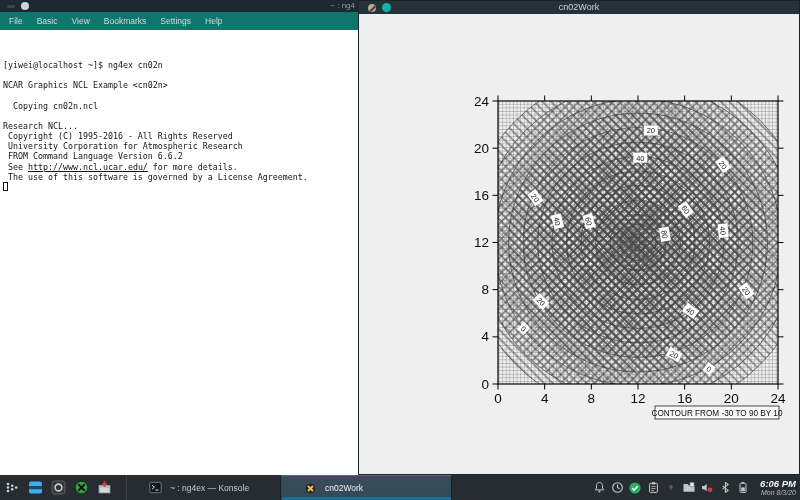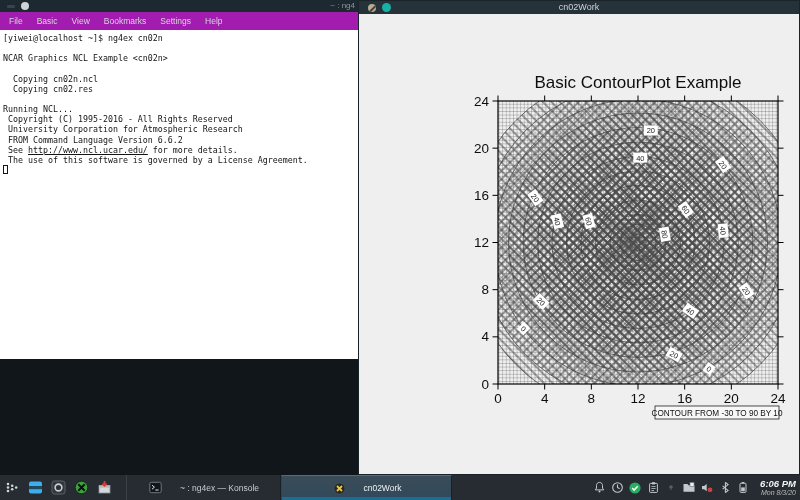--- a/index.html
+++ b/index.html
@@ -1,34 +1,34 @@
 <!DOCTYPE html>
 <html><head>
 <meta charset="utf-8">
 <style>
   * { margin:0; padding:0; box-sizing:border-box; }
   html,body { width:800px; height:500px; overflow:hidden; background:#10161a;
               font-family:"Liberation Sans", sans-serif; }
   .screen { position:absolute; inset:0; width:800px; height:500px; }
 
   
-  .terminal { position:absolute; left:0; top:0; width:359px; height:359px;
+  .terminal { position:absolute; left:0; top:0; width:359px; height:475px;
               background:#ffffff; border-right:1px solid #11181c; }
   .t-titlebar { position:relative; height:12px; background:#1c2930; }
   .t-min { position:absolute; left:7px; top:5px; width:8px; height:3px;
            background:#39444a; border-radius:1px; }
   .t-close { position:absolute; left:21px; top:2px; width:8px; height:8px;
              background:#cfd4d6; border-radius:50%; }
   .t-title-part { position:absolute; right:3px; top:1px; font-size:8px;
                   color:#8e979c; white-space:nowrap; }
-  .t-menubar { display:flex; align-items:center; height:18px; background:#a21caf;
+  .t-menubar { display:flex; align-items:center; height:18px; background:#0f766e;
                padding-left:2px; }
   .t-menu-item { color:#d4d8da; font-size:8.5px; padding:0 7px; line-height:18px; }
   .t-content { padding:3px 0 0 3px; font-family:"DejaVu Sans Mono", monospace;
-               font-size:8.3px; line-height:10.15px; color:#141414; }
+               font-size:8.3px; line-height:10.15px; color:#141414;margin-top:27px; }
   .t-line { white-space:pre; }
   .t-line .u { text-decoration:underline; }
   .t-cursor { display:inline-block; width:5px; height:9px; border:1px solid #141414;
               vertical-align:-1px; }
 
   
   .plotwin { position:absolute; left:358px; top:0; width:442px; height:475px;
              background:#efefef; border:1px solid #19232a; }
   .p-titlebar { position:relative; height:13px; background:#25323a; }
   .p-btn1 { position:absolute; left:9px; top:3px; width:8px; height:8px;
@@ -41,23 +41,23 @@
   .chart-title { position:absolute; left:139px; top:72px; width:280px;
                  text-align:center; font-size:17px; color:#0d0d0d; }
   #plot-svg { position:absolute; left:100px; top:92px; }
 
   
   .taskbar { position:absolute; left:0; bottom:0; width:800px; height:25px;
              background:#262c31; display:flex; align-items:center; }
   .tb-left { display:flex; align-items:center; gap:7px; padding-left:4px; }
   .tb-qicon { width:16px; height:16px; display:flex; align-items:center; justify-content:center; }
   .tb-tasks { display:flex; height:25px; margin-left:14px; }
-  .task-btn { display:flex; align-items:center; gap:16px; width:155px; height:25px;
-              padding:0 6px; border-left:1px solid #3a4146; border-right:1px solid #1b2024;
-              color:#c6cbce; font-size:8.5px; white-space:nowrap; overflow:hidden;justify-content:center; }
+  .task-btn { display:flex; align-items:center; gap:7px; width:155px; height:25px;
+              padding:0 20px; border-left:1px solid #3a4146; border-right:1px solid #1b2024;
+              color:#c6cbce; font-size:8.5px; white-space:nowrap; overflow:hidden; }
   .task-btn.active { width:171px; background:linear-gradient(#3a4c57,#31495c);
                      border-top:1px solid #2a7a9b; box-shadow:inset 0 -3px 0 #1b6e92;
                      color:#eef2f4; }
   .tb-tray { margin-left:auto; display:flex; align-items:center; gap:4px; padding-right:4px; }
   .tray-icon { width:14px; height:14px; display:flex; align-items:center; justify-content:center; }
   .tb-clock { text-align:right; line-height:1.05; padding:0 4px 0 6px;font-style:italic; }
   .tb-time { font-size:9.5px; font-weight:bold; color:#f2f4f5; }
   .tb-date { font-size:7px; color:#b6bbbe; }
 </style>
 </head>
@@ -78,39 +78,37 @@
         <span class="t-menu-item">Bookmarks</span>
         <span class="t-menu-item">Settings</span>
         <span class="t-menu-item">Help</span>
       </div>
     <div class="t-content" id="t-content">
         <div class="t-line">[yiwei@localhost ~]$ ng4ex cn02n</div>
         <div class="t-line">&nbsp;</div>
         <div class="t-line">NCAR Graphics NCL Example &lt;cn02n&gt;</div>
         <div class="t-line">&nbsp;</div>
         <div class="t-line">  Copying cn02n.ncl</div>
-        <div class="t-line">  Copying cn02.res</div>
         <div class="t-line">&nbsp;</div>
-        <div class="t-line">Running NCL...</div>
+        <div class="t-line">Research NCL...</div>
         <div class="t-line"> Copyright (C) 1995-2016 - All Rights Reserved</div>
         <div class="t-line"> University Corporation for Atmospheric Research</div>
         <div class="t-line"> FROM Command Language Version 6.6.2</div>
         <div class="t-line"> See <span class="u">http://www.ncl.ucar.edu/</span> for more details.</div>
         <div class="t-line"> The use of this software is governed by a License Agreement.</div>
         <div class="t-line"><span class="t-cursor"></span></div>
       </div>
   </div>
 
   <div class="plotwin">
     <div class="p-titlebar">
       <span class="p-btn1"></span>
       <span class="p-btn2"></span>
       <div class="p-title">cn02Work</div>
     </div>
-    <div class="chart-title">Basic ContourPlot Example</div>
     <svg id="plot-svg" width="335" height="346">
       <defs>
         <clipPath id="boxclip">
             <rect x="39" y="8" width="280" height="283"></rect>
           </clipPath>
         <pattern id="p-grid" width="3.6" height="3.6" patternUnits="userSpaceOnUse">
           <path d="M0 0H3.6M0 0V3.6" stroke="#4a4a4a" stroke-width="0.55" fill="none"></path>
         </pattern>
         <pattern id="p-diagL" width="6" height="6" patternUnits="userSpaceOnUse" patternTransform="rotate(45)">
           <path d="M0 1H6" stroke="#4a4a4a" stroke-width="1" fill="none"></path>

